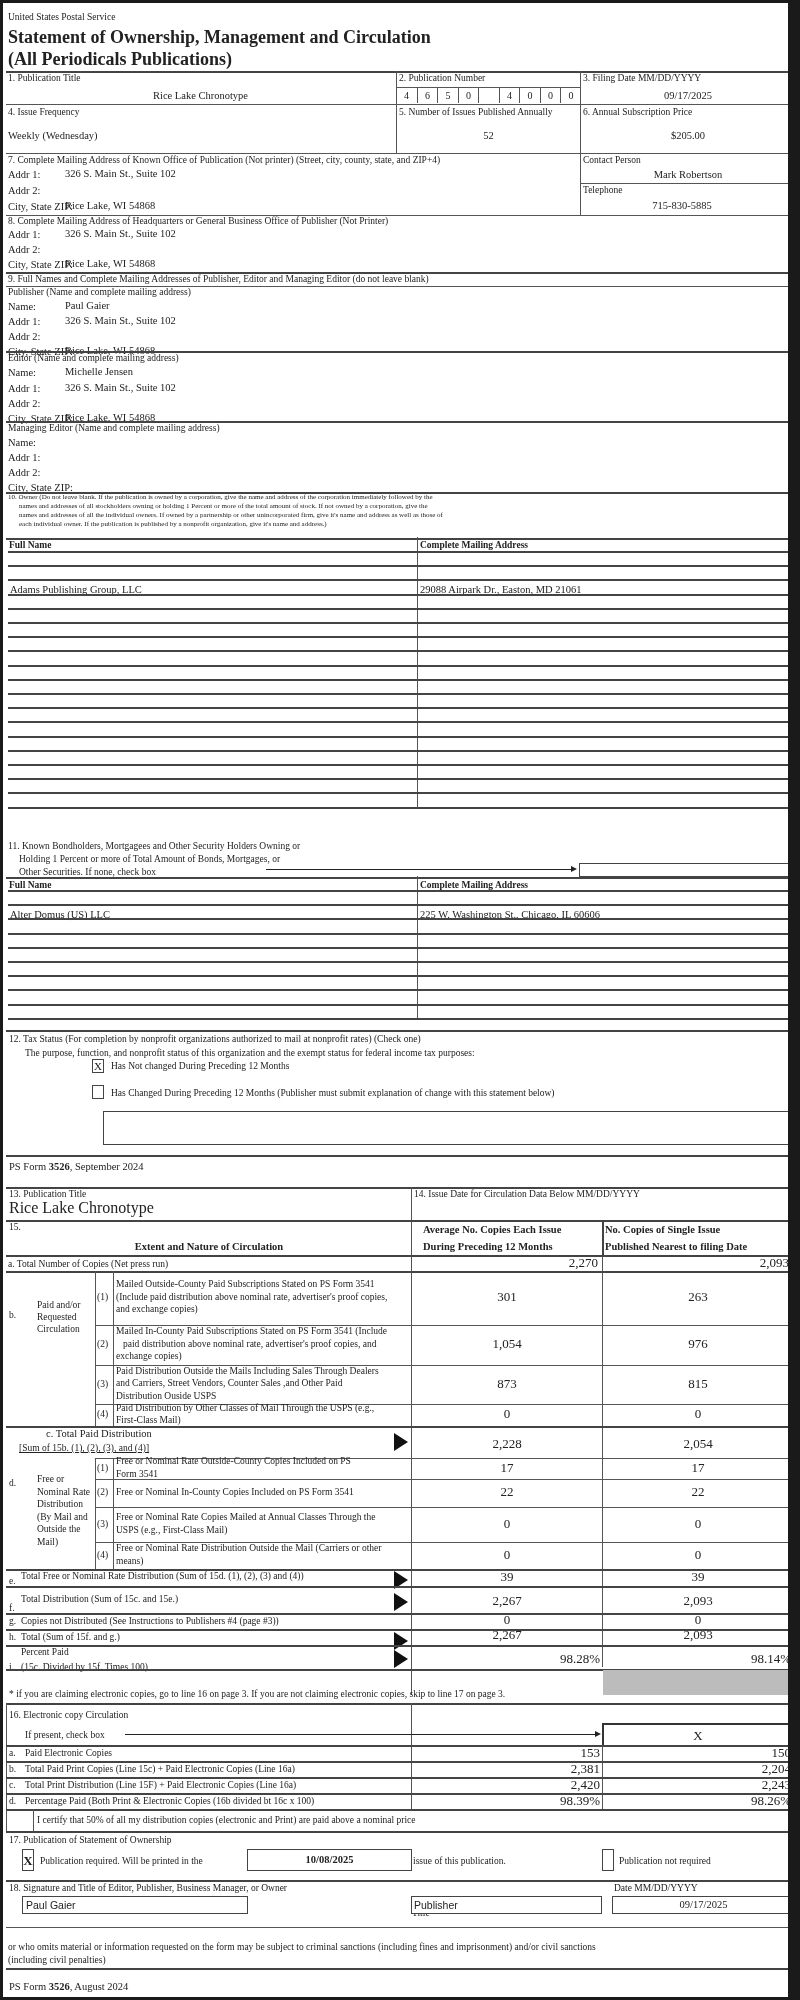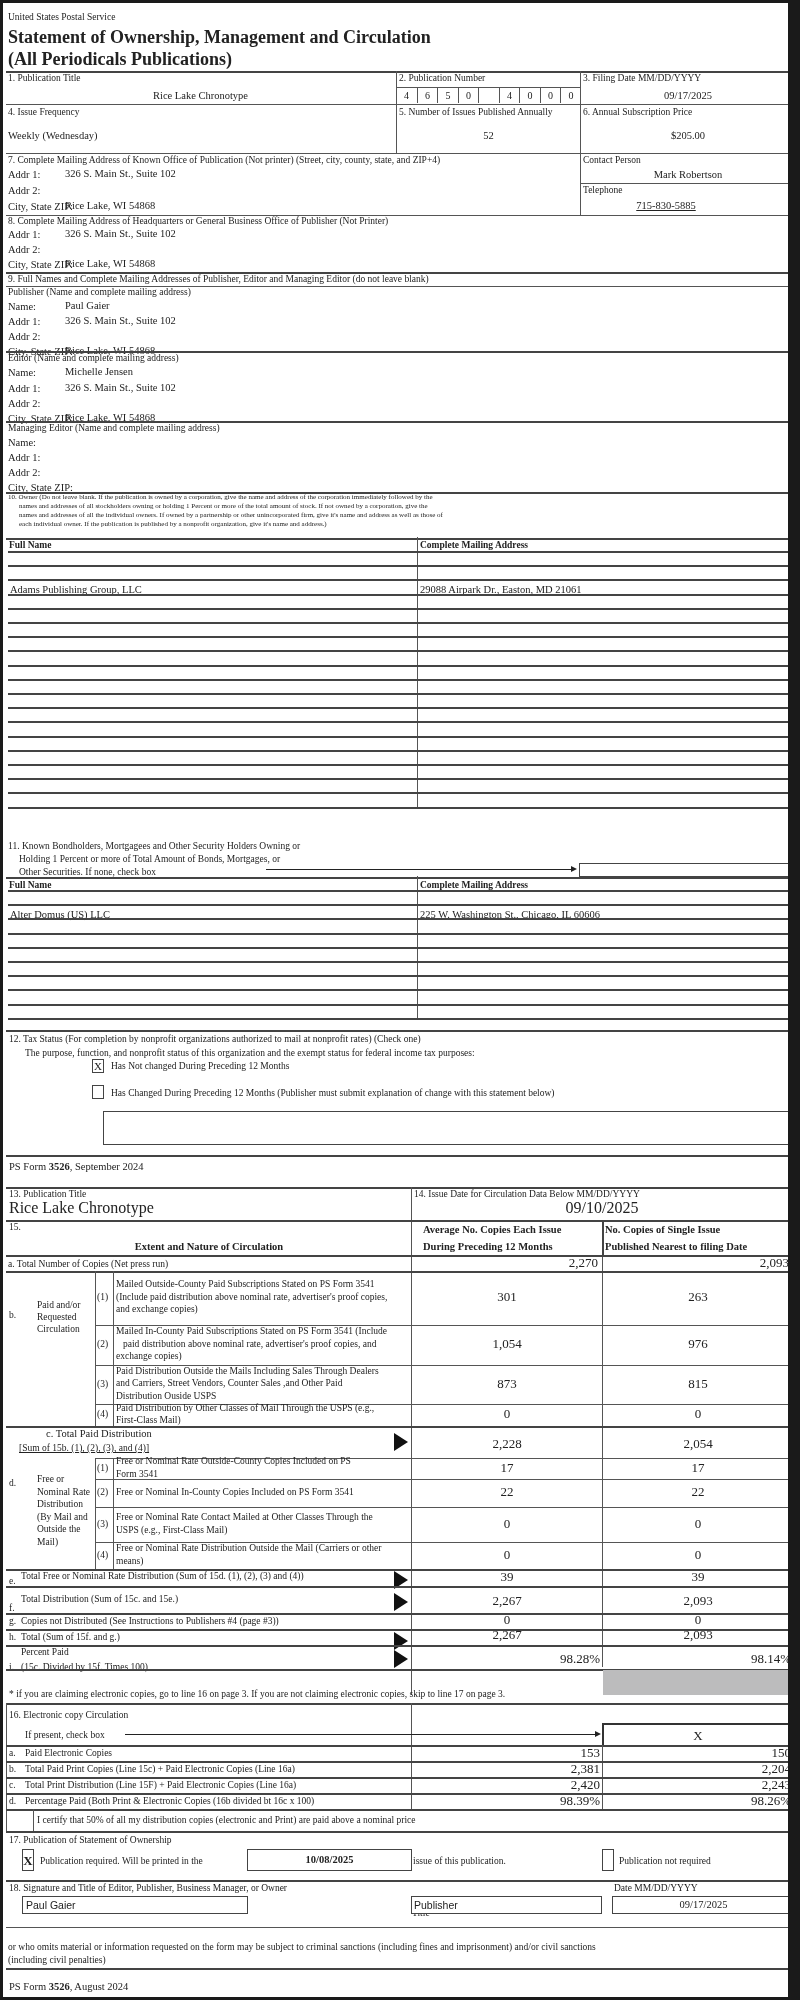--- a/index.html
+++ b/index.html
@@ -76,21 +76,21 @@
   <div class="abs md" style="left:62px;top:165px;">326 S. Main St., Suite 102</div>
   <div class="abs md" style="left:5px;top:182px;">Addr 2:</div>
   <div class="abs md" style="left:62px;top:182px;"></div>
   <div class="abs md" style="left:5px;top:198px;">City, State ZIP:</div>
   <div class="abs md" style="left:62px;top:197px;">Rice Lake, WI  54868</div>
   <div class="vl" style="left:577px;top:150px;height:62px;"></div>
   <div class="abs sm" style="left:580px;top:152px;">Contact Person</div>
   <div class="abs md c" style="left:578px;top:166px;width:214px;">Mark Robertson</div>
   <div class="hl" style="left:577px;top:180px;width:214px;"></div>
   <div class="abs sm" style="left:580px;top:182px;">Telephone</div>
-  <div class="abs md c" style="left:556px;top:197px;width:214px;text-decoration:underline;">715-830-5885</div>
+  <div class="abs md c" style="left:572px;top:197px;width:214px;">715-830-5885</div>
 
   <div class="hl" style="left:3px;top:212px;width:788px;"></div>
 
   <div class="abs sm" style="left:5px;top:213px;">8. Complete Mailing Address of Headquarters or General Business Office of Publisher  (Not Printer)</div>
   <div class="abs md" style="left:5px;top:226px;">Addr 1:</div>
   <div class="abs md" style="left:62px;top:225px;">326 S. Main St., Suite 102</div>
   <div class="abs md" style="left:5px;top:241px;">Addr 2:</div>
   <div class="abs md" style="left:5px;top:256px;">City, State ZIP:</div>
   <div class="abs md" style="left:62px;top:255px;">Rice Lake, WI  54868</div>
 
@@ -162,21 +162,20 @@
   <div class="abs md" style="left:6px;top:1158px;">
     <span>PS Form </span><b>3526</b><span>, September 2024</span>
   </div>
 
   <div class="hl thick" style="left:3px;top:1184px;width:790px;"></div>
   <div class="vl thick" style="left:790px;top:1184px;height:508px;"></div>
   <div class="abs sm" style="left:6px;top:1186px;">13. Publication Title</div>
   <div class="abs" style="left:6px;top:1196px;font-size:16px;white-space:nowrap;">Rice Lake Chronotype</div>
   <div class="vl" style="left:408px;top:1184px;height:508px;"></div>
   <div class="abs sm" style="left:411px;top:1186px;">14. Issue Date for Circulation Data Below MM/DD/YYYY</div>
-  <div class="abs c" style="left:409px;top:1196px;width:380px;font-size:16px;white-space:nowrap;">09/10/2025</div>
 
   <div class="hl thick" style="left:3px;top:1217px;width:790px;"></div>
   <div class="abs sm" style="left:6px;top:1219px;">15.</div>
   <div class="abs md b c" style="left:6px;top:1238px;width:400px;">Extent and Nature of Circulation</div>
   <div class="abs md b" style="left:420px;top:1221px;">Average No. Copies Each Issue</div>
   <div class="abs md b" style="left:420px;top:1238px;">During Preceding 12 Months</div>
   <div class="vl thick" style="left:599px;top:1217px;height:35px;"></div>
   <div class="vl" style="left:599px;top:1252px;height:412px;"></div>
   <div class="abs md b" style="left:602px;top:1221px;">No. Copies of Single Issue</div>
   <div class="abs md b" style="left:602px;top:1238px;">Published Nearest to filing Date</div>
@@ -413,21 +412,21 @@
     <div class="abs sm" style="left: 113px; top: 1465.5px;">Form 3541</div>
     <div class="abs val c" style="left: 409px; width: 190px; top: 1456.5px;">17</div>
     <div class="abs val c" style="left: 600px; width: 190px; top: 1456.5px;">17</div>
     <div class="hl" style="left: 92px; top: 1476px; width: 698px;"></div>
     <div class="abs sm" style="left: 94px; top: 1484px;">(2)</div>
     <div class="abs sm" style="left: 113px; top: 1483.75px;">Free or Nominal In-County Copies Included on PS Form 3541</div>
     <div class="abs val c" style="left: 409px; width: 190px; top: 1481px;">22</div>
     <div class="abs val c" style="left: 600px; width: 190px; top: 1481px;">22</div>
     <div class="hl" style="left: 92px; top: 1504px; width: 698px;"></div>
     <div class="abs sm" style="left: 94px; top: 1515.5px;">(3)</div>
-    <div class="abs sm" style="left: 113px; top: 1509px;">Free or Nominal Rate Contact Mailed at Other Classes Through the</div>
+    <div class="abs sm" style="left: 113px; top: 1509px;">Free or Nominal Rate Copies Mailed at Annual Classes Through the</div>
     <div class="abs sm" style="left: 113px; top: 1521.5px;">USPS (e.g., First-Class Mail)</div>
     <div class="abs val c" style="left: 409px; width: 190px; top: 1512.5px;">0</div>
     <div class="abs val c" style="left: 600px; width: 190px; top: 1512.5px;">0</div>
     <div class="hl" style="left: 92px; top: 1539px; width: 698px;"></div>
     <div class="abs sm" style="left: 94px; top: 1546.5px;">(4)</div>
     <div class="abs sm" style="left: 113px; top: 1540px;">Free or Nominal Rate Distribution Outside the Mail (Carriers or other</div>
     <div class="abs sm" style="left: 113px; top: 1552.5px;">means)</div>
     <div class="abs val c" style="left: 409px; width: 190px; top: 1543.5px;">0</div>
     <div class="abs val c" style="left: 600px; width: 190px; top: 1543.5px;">0</div>
     <div class="abs sm" style="left: 6px; top: 1745px;">a.</div>

